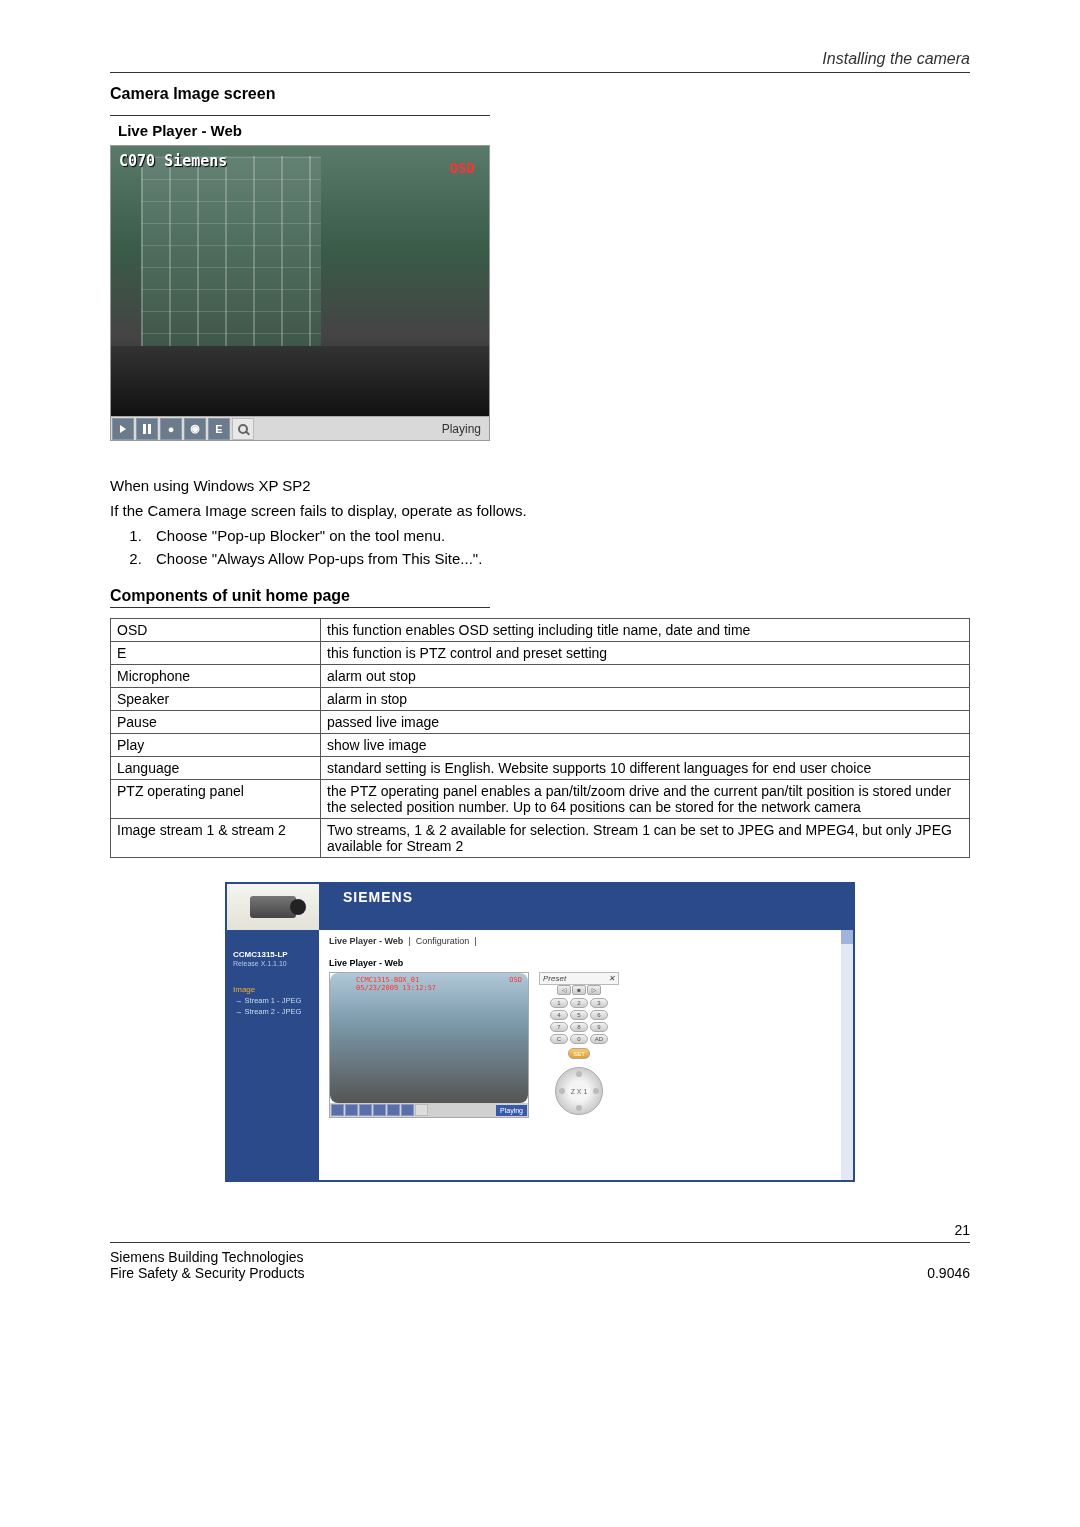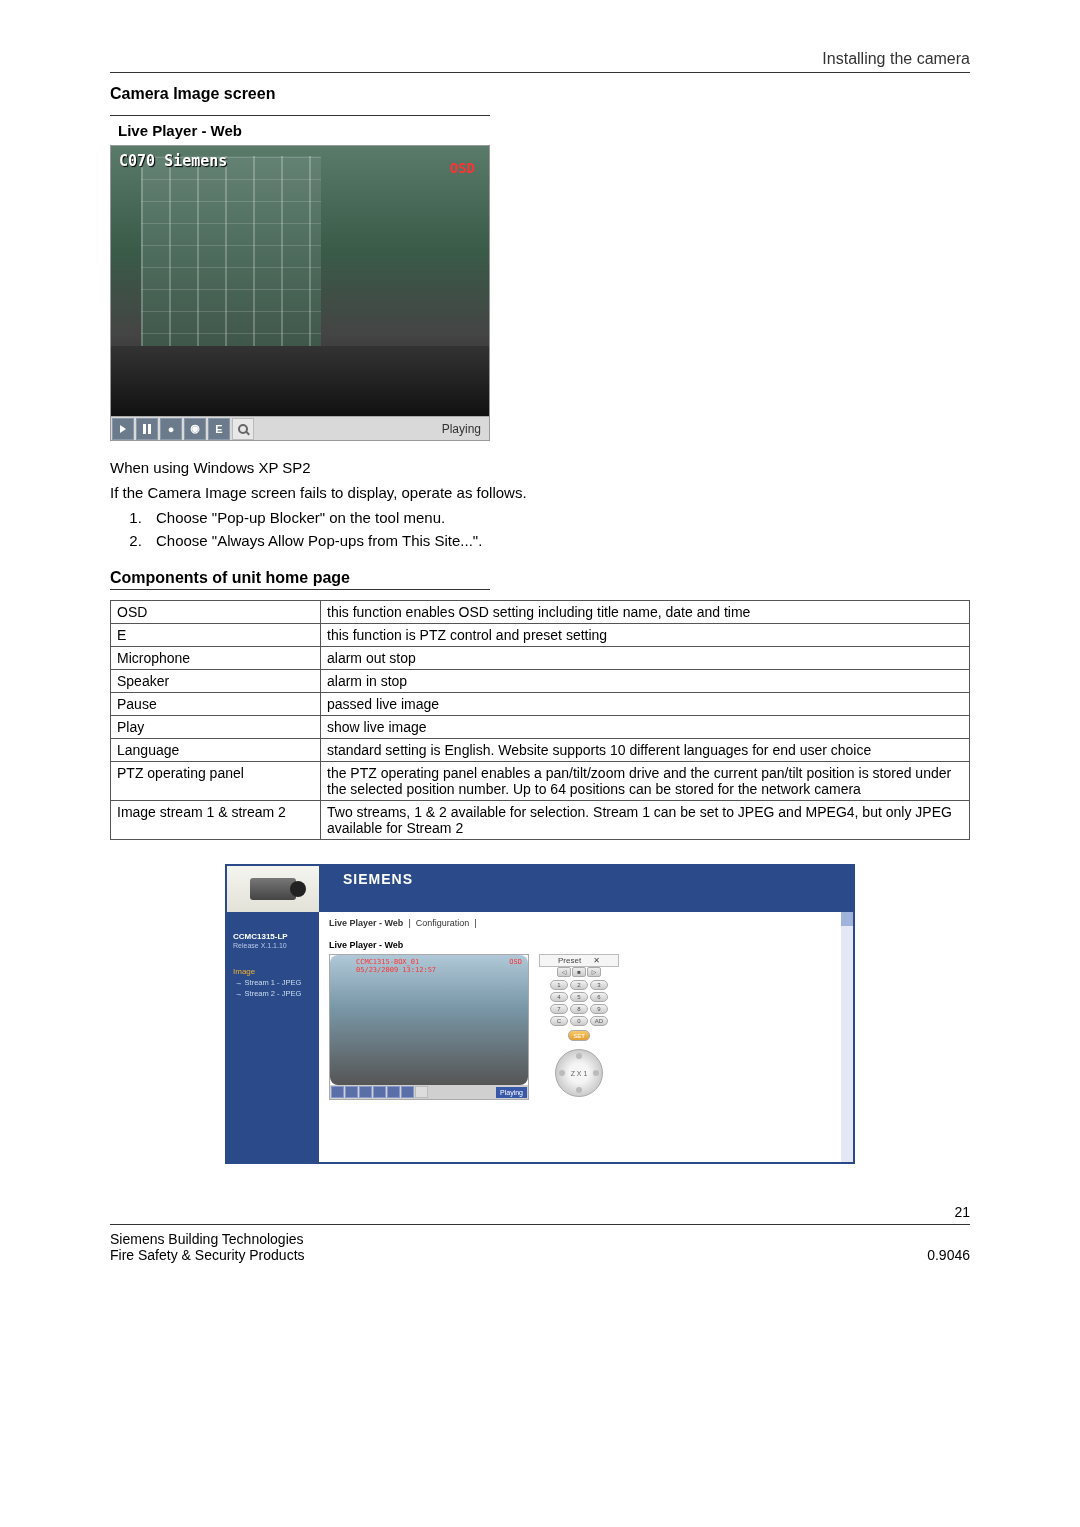--- a/index.html
+++ b/index.html
@@ -7,37 +7,38 @@
     font-family: Arial, Helvetica, sans-serif;
     font-size: 14px;
     color: #000;
     background: #fff;
     width: 1080px;
     margin: 0 auto;
     padding: 50px 110px 40px 110px;
   }
   .header-right {
     text-align: right;
+    font-style: italic;
     font-size: 16px;
     color: #333;
     margin-bottom: 4px;
   }
   .hr-top { border: none; border-top: 1px solid #333; margin-bottom: 12px; }
   .section-title {
     font-weight: bold;
     font-size: 16px;
     margin-bottom: 12px;
   }
   .title-underline { border: none; border-top: 1px solid #333; width: 380px; margin-bottom: 6px; }
   .player-title { font-weight: bold; font-size: 15px; margin-left: 8px; margin-bottom: 6px; }
   .player {
     width: 380px;
     background: #e8e8e8;
     border: 1px solid #999;
-    margin-bottom: 18px;
+    margin-bottom: 36px;
   }
   .video {
     width: 100%;
     height: 270px;
     background: linear-gradient(180deg, #5a7a6a 0%, #3a5a48 40%, #444 70%, #222 100%);
     position: relative;
     overflow: hidden;
   }
   .video .overlay-text {
     position: absolute;
@@ -255,22 +256,23 @@
     line-height: 11px;
   }
   .ptz-panel {
     width: 80px;
     font-size: 8px;
     color: #444;
   }
   .ptz-header {
     display: flex; justify-content: space-between;
     border: 1px solid #bbb;
-    padding: 1px 18px;
+    padding: 1px 3px;
     background: #f5f5f5;
+    font-style: italic;
   }
   .dir-row { display: flex; justify-content: center; gap: 1px; margin-bottom: 3px;}
   .dir-btn {
     width: 14px; height: 10px; border-radius: 2px;
     background: linear-gradient(#eee,#ccc);
     border: 1px solid #aaa;
     font-size: 6px; line-height: 8px; text-align: center; color:#555;
   }
   .keypad {
     display: grid;

